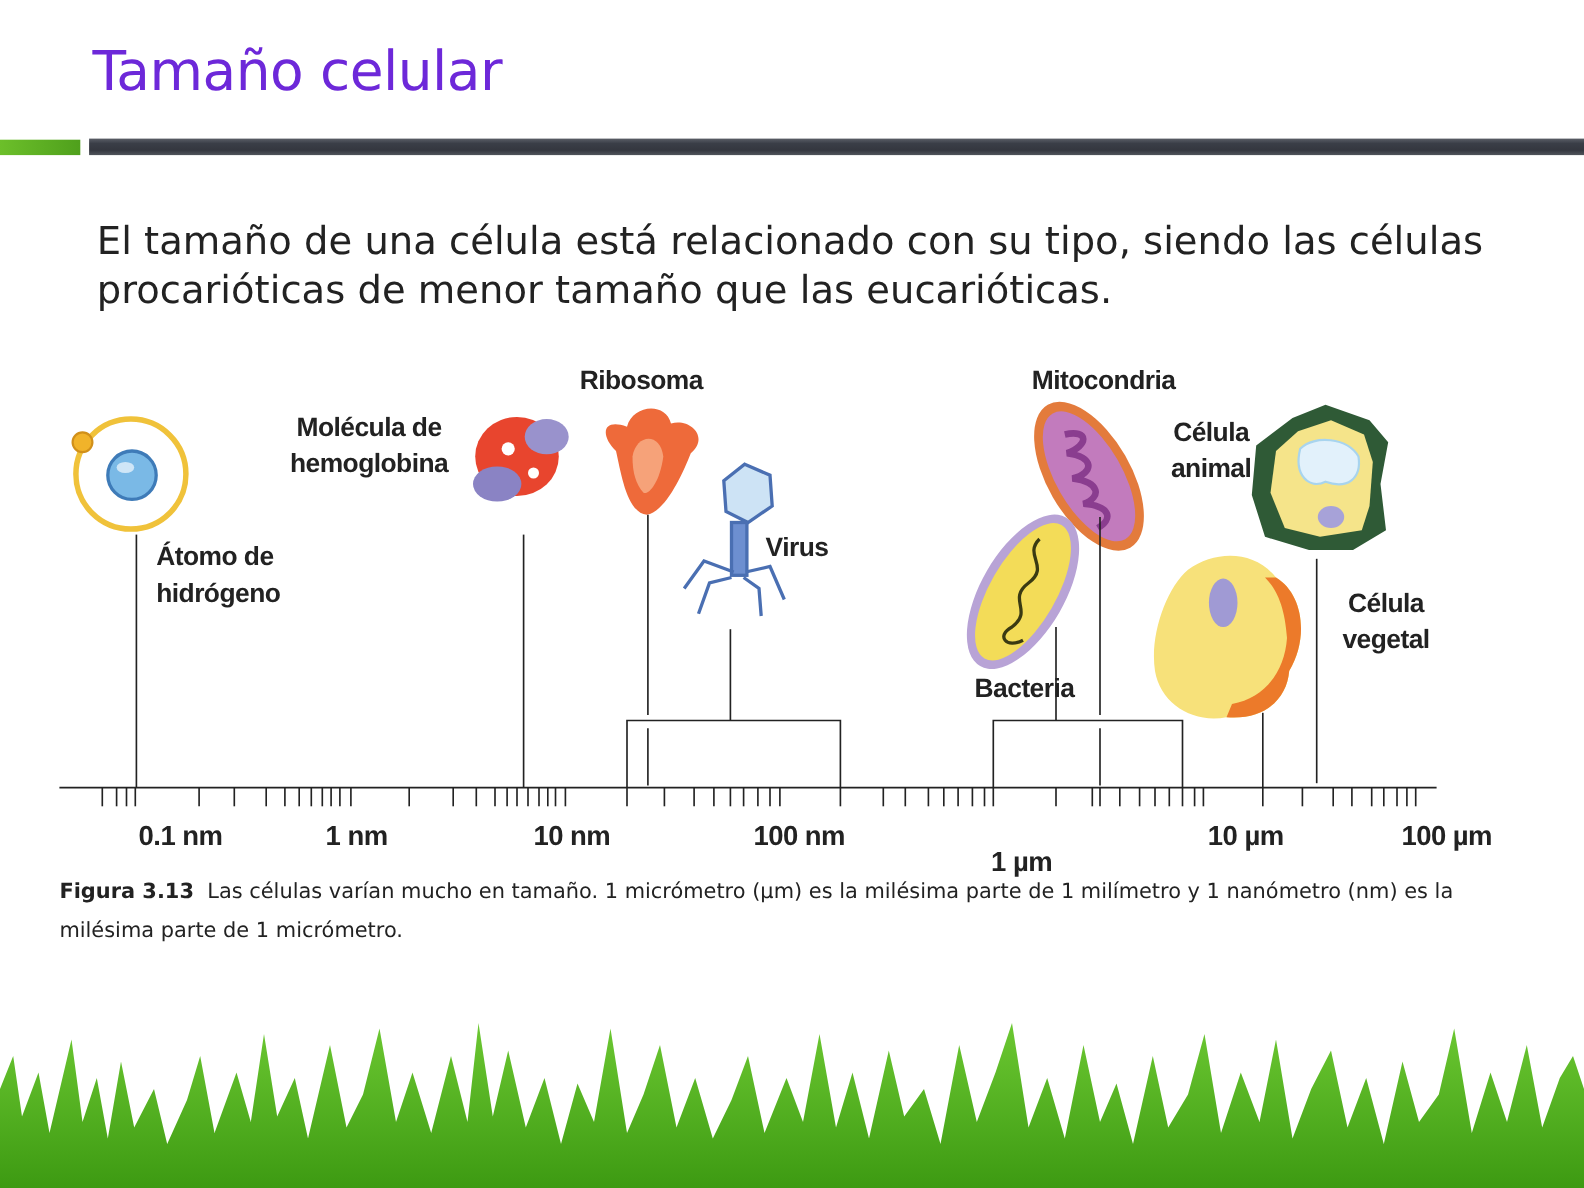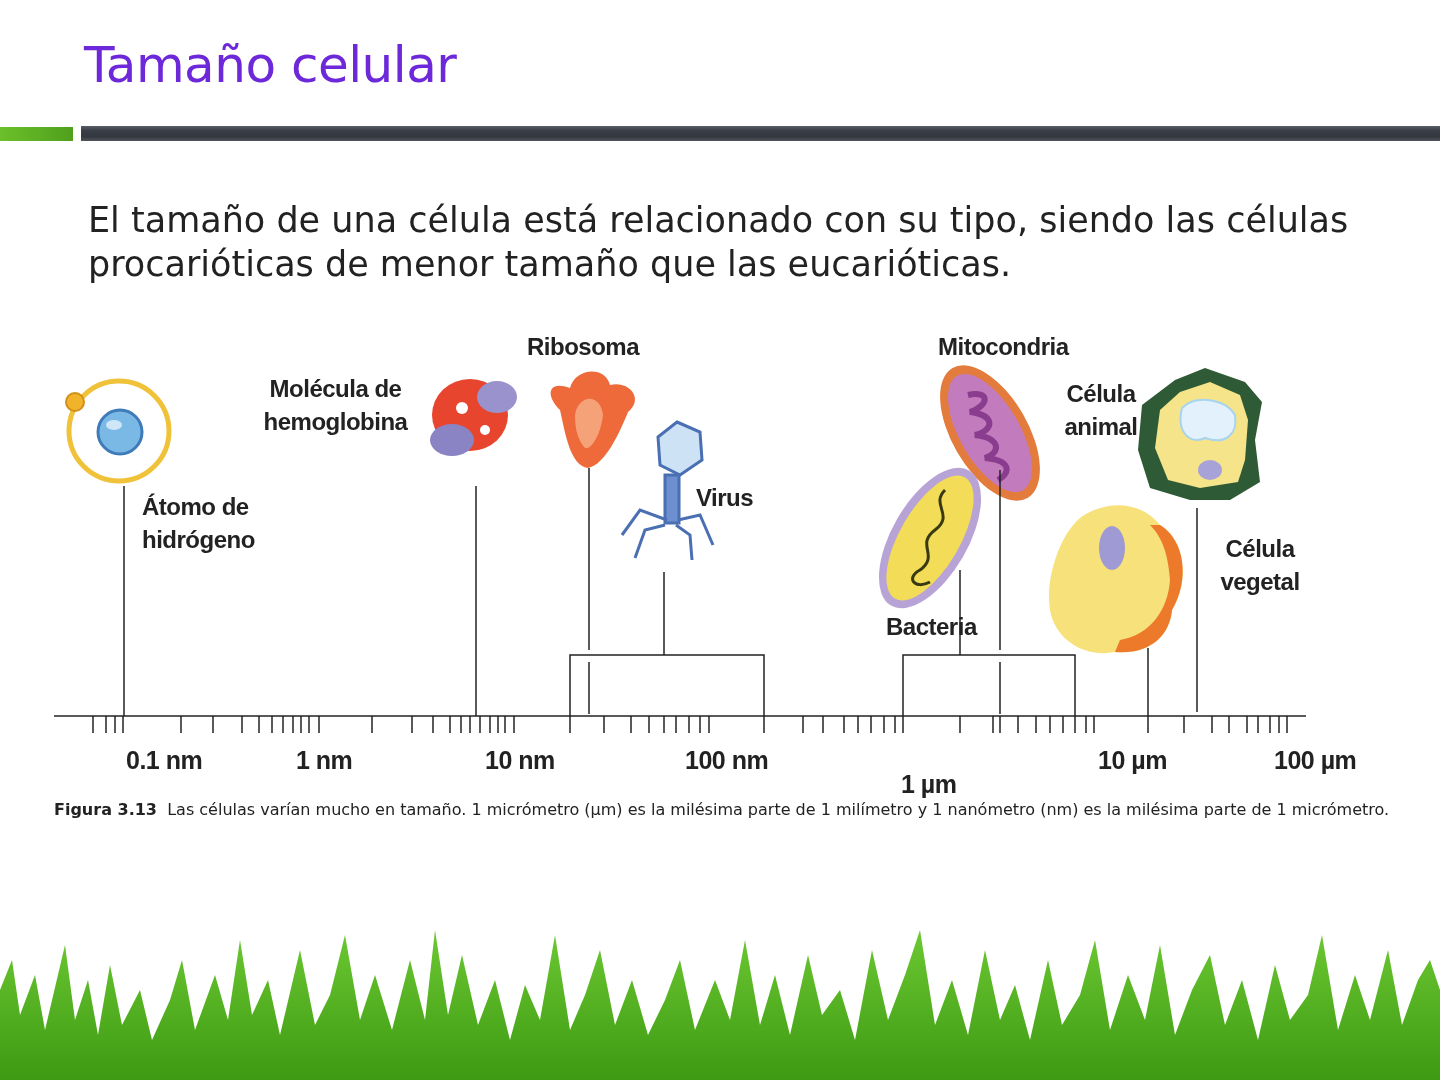--- a/index.html
+++ b/index.html
@@ -24,21 +24,21 @@
   .figure svg { position: absolute; left: 0; top: 0; }
 
   .lbl { position: absolute; font-family: "Liberation Sans", sans-serif; font-weight: bold;
     font-size: 24px; line-height: 33px; color: #222; letter-spacing: -0.5px; text-align: left; }
   .lbl.center { text-align: center; }
   .tick-lbl { position: absolute; top: 426px; font-family: "Liberation Sans", sans-serif;
     font-weight: bold; font-size: 25px; color: #222; letter-spacing: -0.5px; white-space: nowrap; }
 
   .caption {
     position: absolute; left: 54px; top: 792px; width: 1340px;
-    font-family: "DejaVu Sans", sans-serif; font-size: 16px; line-height: 36px; color: #222;
+    font-family: "DejaVu Sans", sans-serif; font-size: 19px; line-height: 36px; color: #222;
   }
   .caption b { font-weight: bold; }
 
   .grass { position: absolute; left: 0; top: 920px; width: 1440px; height: 160px; }
 </style>
 </head>
 <body>
 
 <div class="slide-title">Tamaño celular</div>
 <div class="bar-green"></div>

